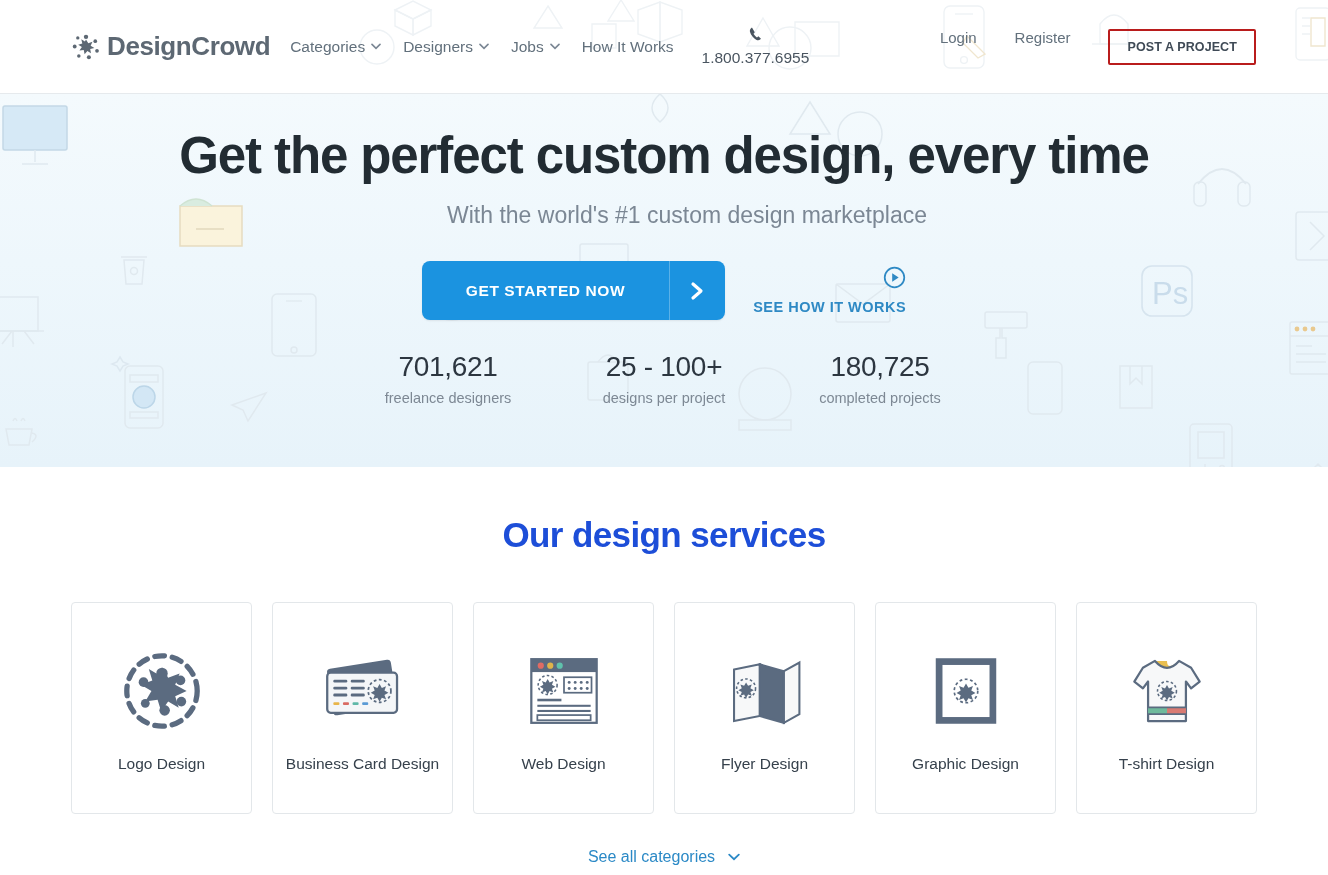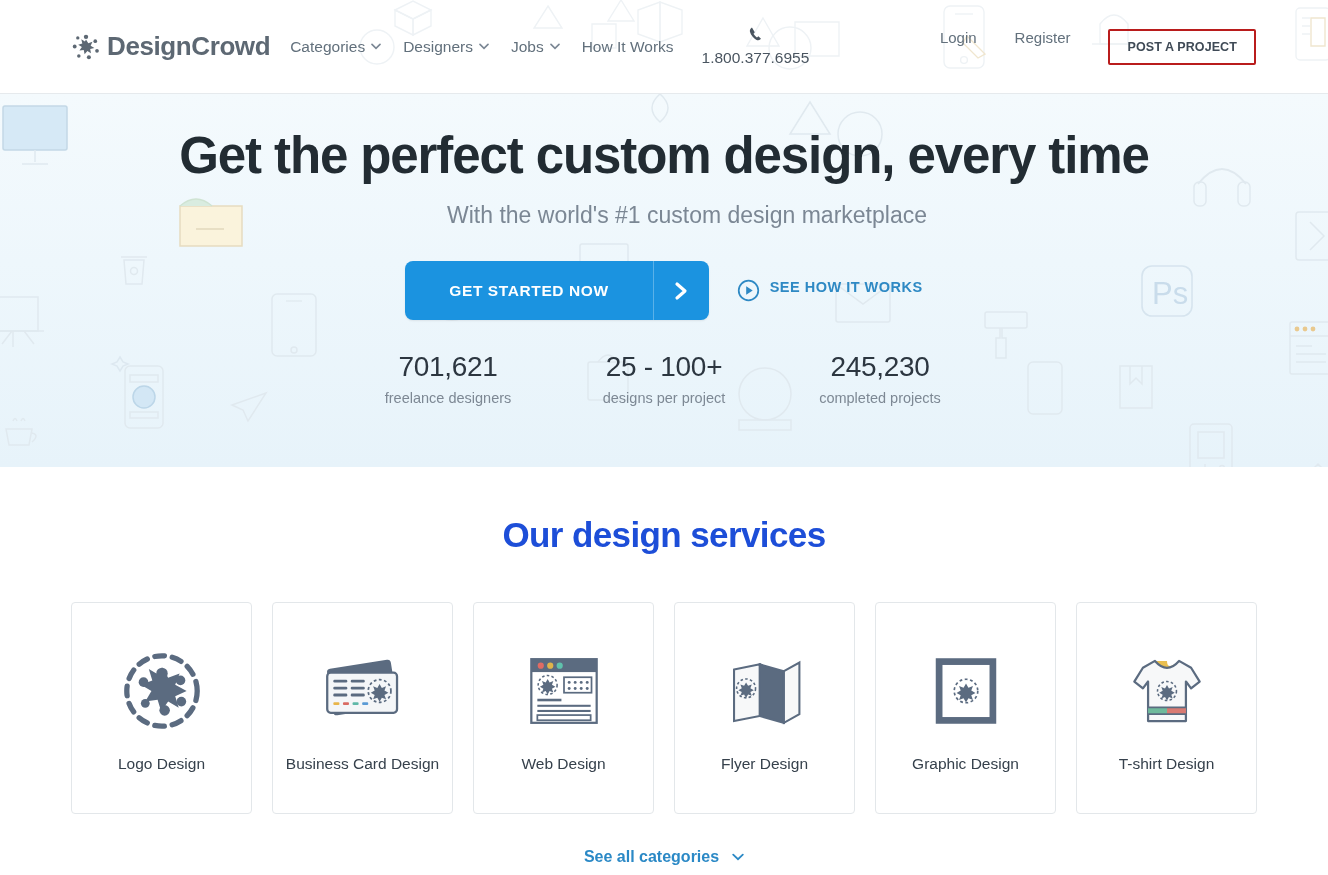--- a/index.html
+++ b/index.html
@@ -118,22 +118,23 @@
   }
   .cta-arrow {
     display: flex; align-items: center; justify-content: center;
     width: 56px;
     border-left: 1px solid rgba(255,255,255,0.28);
   }
   .cta-arrow svg { width: 17px; height: 20px; display: block; }
 
   .see-how {
     margin-left: 28px;
-    display: flex; align-items: flex-start; gap: 10px;
+    display: flex; align-items: flex-end; gap: 10px;
     cursor: pointer;
+    flex-direction: column;
   }
   .see-how-icon { width: 23px; height: 23px; display: block; }
   .see-how-label {
     color: #2e89c4; font-size: 14.5px; font-weight: bold;
     letter-spacing: 0.5px; white-space: nowrap;
   }
 
   .stats {
     margin-top: 31px;
     display: flex; justify-content: center;
@@ -179,21 +180,21 @@
   .card-label {
     font-size: 15.5px; color: #36414c; font-weight: normal;
   }
 
   .see-all {
     margin-top: 34px;
     text-align: center;
   }
   .see-all-link {
     display: inline-flex; align-items: center; gap: 13px;
-    color: #2b89c6; font-size: 16px; font-weight: bold;
+    color: #2b89c6; font-size: 16px; font-weight: normal;
     cursor: pointer;
   }
   .see-all-caret { width: 12px; height: 8px; display: block; }
 </style>
 </head>
 <body>
 
 <div class="page">
 
   <div class="header">
@@ -423,21 +424,21 @@
       <div class="stats">
         <div class="stat">
           <div class="stat-value">701,621</div>
           <div class="stat-label">freelance designers</div>
         </div>
         <div class="stat">
           <div class="stat-value">25 - 100+</div>
           <div class="stat-label">designs per project</div>
         </div>
         <div class="stat">
-          <div class="stat-value">245,230</div>
+          <div class="stat-value">180,725</div>
           <div class="stat-label">completed projects</div>
         </div>
       </div>
     </div>
   </div>
 
   <div class="services">
     <h2 class="services-title">Our design services</h2>
 
     <div class="cards">

